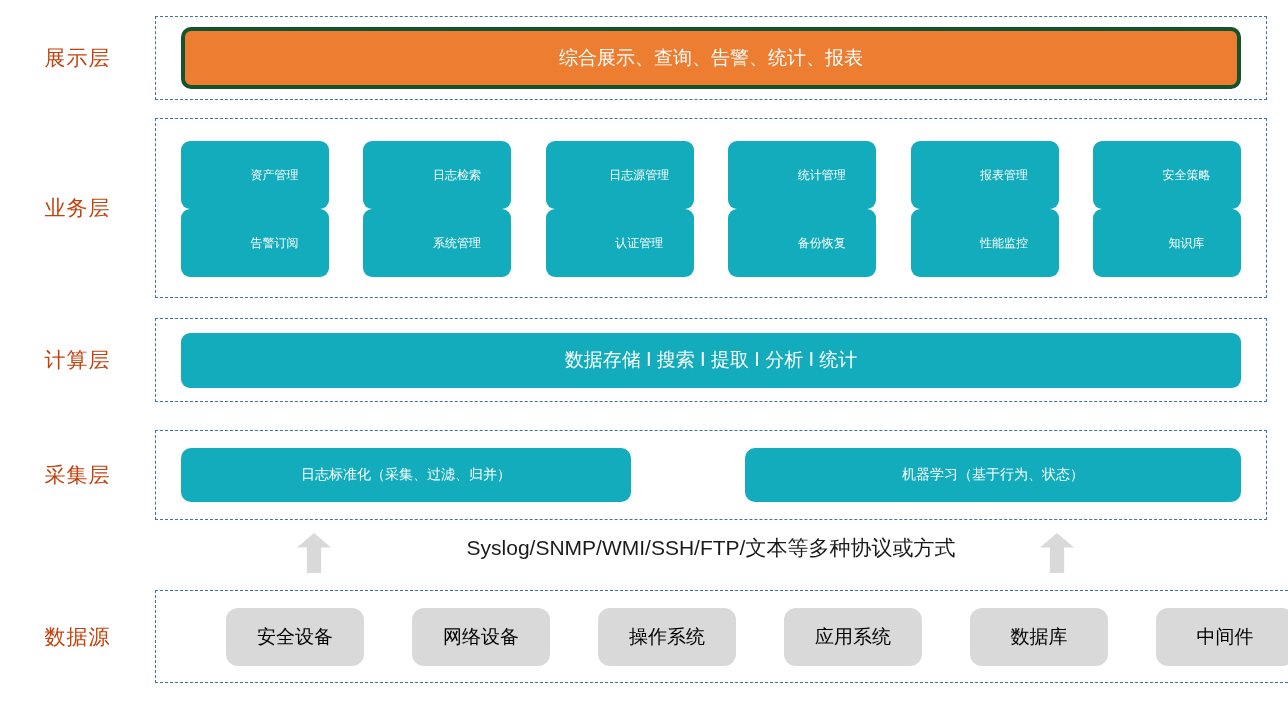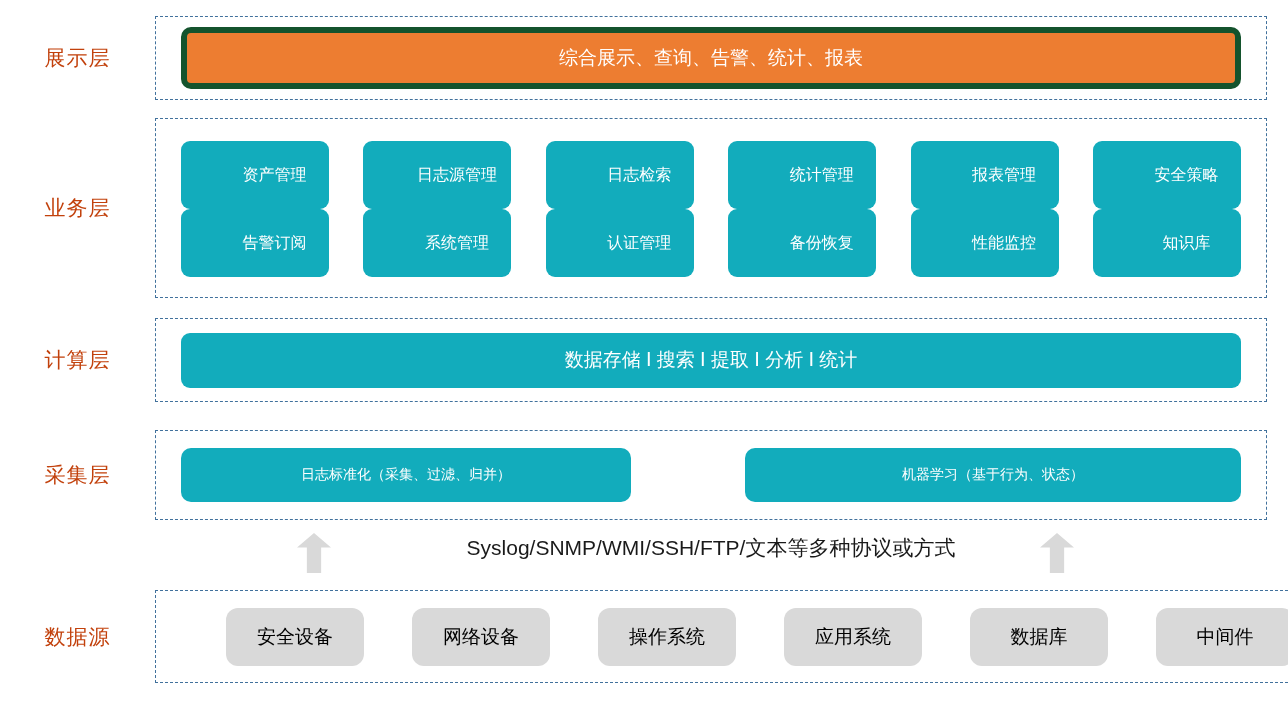--- a/index.html
+++ b/index.html
@@ -35,21 +35,21 @@
     display: flex;
   }
   
   .sec-presentation { top: 16px; height: 84px; }
   .sec-presentation .dashed { align-items: center; }
   .orange-box {
     margin: 0 25px;
     flex: 1;
     height: 62px;
     background: #ED7D31;
-    border: 6px solid #14532d;
+    border: 4px solid #14532d;
     border-radius: 10px;
     display: flex;
     align-items: center;
     justify-content: center;
     color: #ffffff;
     font-size: 19px;
   }
   
   .sec-business { top: 118px; height: 180px; }
   .sec-business .dashed {
@@ -65,21 +65,21 @@
     background: #12ACBC;
     border-radius: 9px;
     color: #ffffff;
     display: flex;
     align-items: center;
     justify-content: center;
   }
   .biz-box {
     width: 148px;
     height: 68px;
-    font-size: 16px;
+    font-size: 12px;
     padding-left: 39px;
   }
   
   .sec-computing { top: 318px; height: 84px; }
   .sec-computing .dashed { align-items: center; text-align: center; }
   .compute-bar {
     margin: 0 25px;
     flex: 1;
     height: 55px;
     font-size: 19px;
@@ -151,22 +151,22 @@
     <div class="dashed">
       <div class="orange-box">综合展示、查询、告警、统计、报表</div>
     </div>
   </div>
 
   <div class="section sec-business">
     <div class="label-col">业务层</div>
     <div class="dashed">
       <div class="biz-row">
         <div class="teal-box biz-box">资产管理</div>
+        <div class="teal-box biz-box">日志检索</div>
         <div class="teal-box biz-box">日志源管理</div>
-        <div class="teal-box biz-box">日志检索</div>
         <div class="teal-box biz-box">统计管理</div>
         <div class="teal-box biz-box">报表管理</div>
         <div class="teal-box biz-box">安全策略</div>
       </div>
       <div class="biz-row">
         <div class="teal-box biz-box">告警订阅</div>
         <div class="teal-box biz-box">系统管理</div>
         <div class="teal-box biz-box">认证管理</div>
         <div class="teal-box biz-box">备份恢复</div>
         <div class="teal-box biz-box">性能监控</div>

